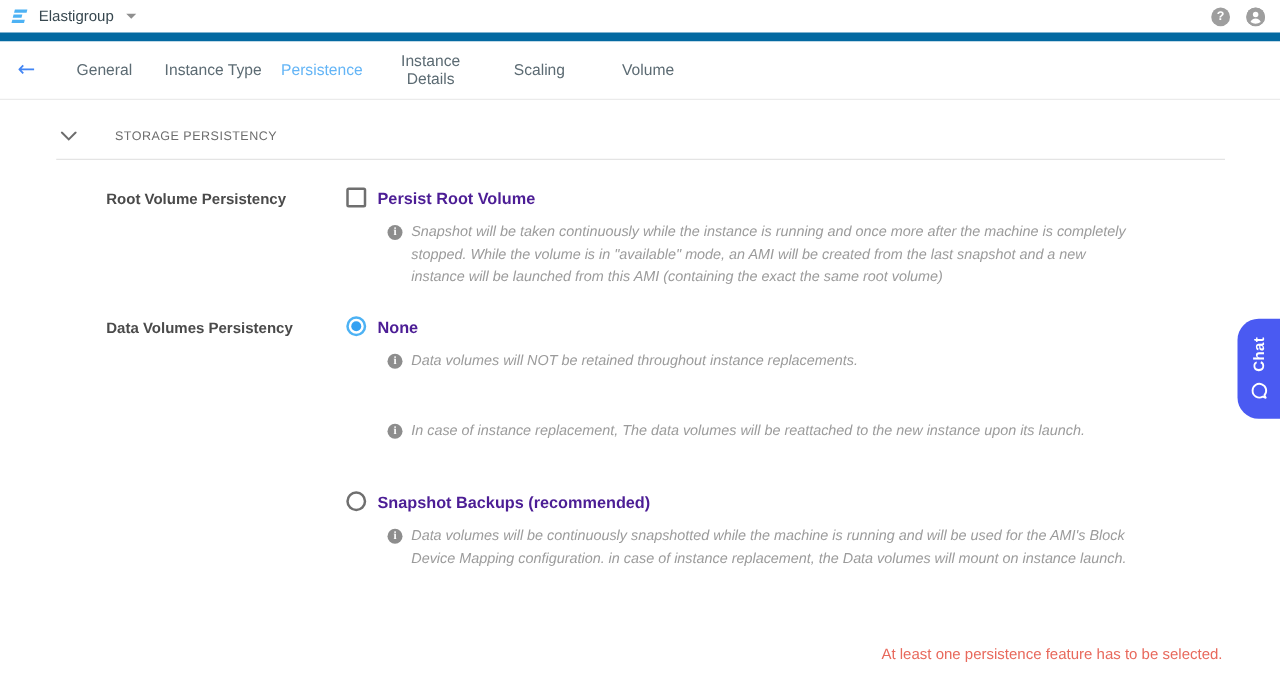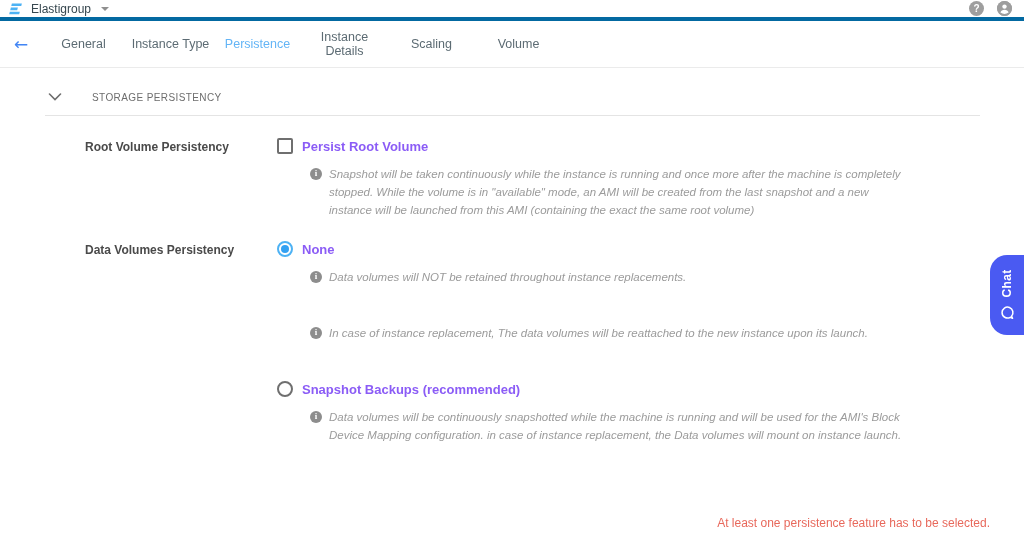--- a/index.html
+++ b/index.html
@@ -4,22 +4,22 @@
 <style>
   * { margin:0; padding:0; box-sizing:border-box; }
   html,body { width:1024px; height:544px; }
   body {
     font-family:"Liberation Sans", sans-serif;
     background:#fff; color:#333;
     position:relative; overflow:hidden;
   }
 
   
-  .topbar { height:21px; display:flex; align-items:center; padding:0 12px 0 8px;
-            border-bottom:4px solid #0369a1; }
+  .topbar { height:33px; display:flex; align-items:center; padding:0 12px 0 8px;
+            border-bottom:7px solid #0369a1; }
   .brand { display:flex; align-items:center; gap:7px; cursor:pointer; }
   .brand-name { font-size:12px; color:#37474f; }
   .caret { width:0; height:0; border-left:4px solid transparent; border-right:4px solid transparent;
            border-top:4px solid #8f8f8f; margin-left:3px; }
   .topbar-right { margin-left:auto; display:flex; gap:13px; align-items:center; }
   .circle-icon { width:15px; height:15px; border-radius:50%; background:#9e9e9e; color:#fff;
                  display:flex; align-items:center; justify-content:center;
                  font-size:10px; font-weight:bold; cursor:pointer; }
 
   
@@ -43,33 +43,33 @@
                color:#4a4a4a; padding-top:2px; }
   .controls { flex:1; }
 
   .check-row { display:flex; align-items:center; gap:9px; }
   .checkbox { width:16px; height:16px; border:2px solid #6f6f6f; border-radius:2px;
               background:#fff; cursor:pointer; flex:none; }
   .radio { width:16px; height:16px; border:2px solid #6f6f6f; border-radius:50%;
            background:#fff; cursor:pointer; flex:none; position:relative; }
   .radio.selected { border-color:#4db2f4; }
   .radio.selected::after { content:""; position:absolute; inset:2px; border-radius:50%; background:#33a1f2; }
-  .opt-label { font-size:13px; font-weight:bold; color:#8b5cf6; cursor:pointer; }
+  .opt-label { font-size:13px; font-weight:bold; color:#4c1d95; cursor:pointer; }
 
   .info { display:flex; gap:7px; margin:12px 0 0 33px; max-width:600px;
           font-size:11.5px; font-style:italic; color:#9b9b9b; line-height:1.55; }
   .info-icon { flex:none; width:12px; height:12px; border-radius:50%; background:#8d8d8d;
                color:#fff; font-size:9px; font-weight:bold; font-style:normal;
                display:flex; align-items:center; justify-content:center; margin-top:2px;
                font-family:"Liberation Serif", serif; }
 
   .opt-block { margin-top:38px; }
   .opt-block:first-child { margin-top:0; }
 
-  .warning { position:absolute; right:34px; top:516px; font-size:12px; color:#e8695c; }
+  .warning { position:absolute; right:46px; top:516px; font-size:12px; color:#e8695c; }
 
   
   .chat-tab { position:absolute; right:0; top:255px; width:34px; height:80px;
               background:#4a5af2; border-radius:17px 0 0 17px; cursor:pointer; }
   .chat-inner { position:absolute; width:80px; height:34px; left:-23px; top:23px;
                 transform:rotate(-90deg); display:flex; align-items:center; justify-content:center;
                 gap:8px; color:#fff; }
   .chat-label { font-size:12px; font-weight:bold; letter-spacing:.3px; }
 </style>
 </head>

